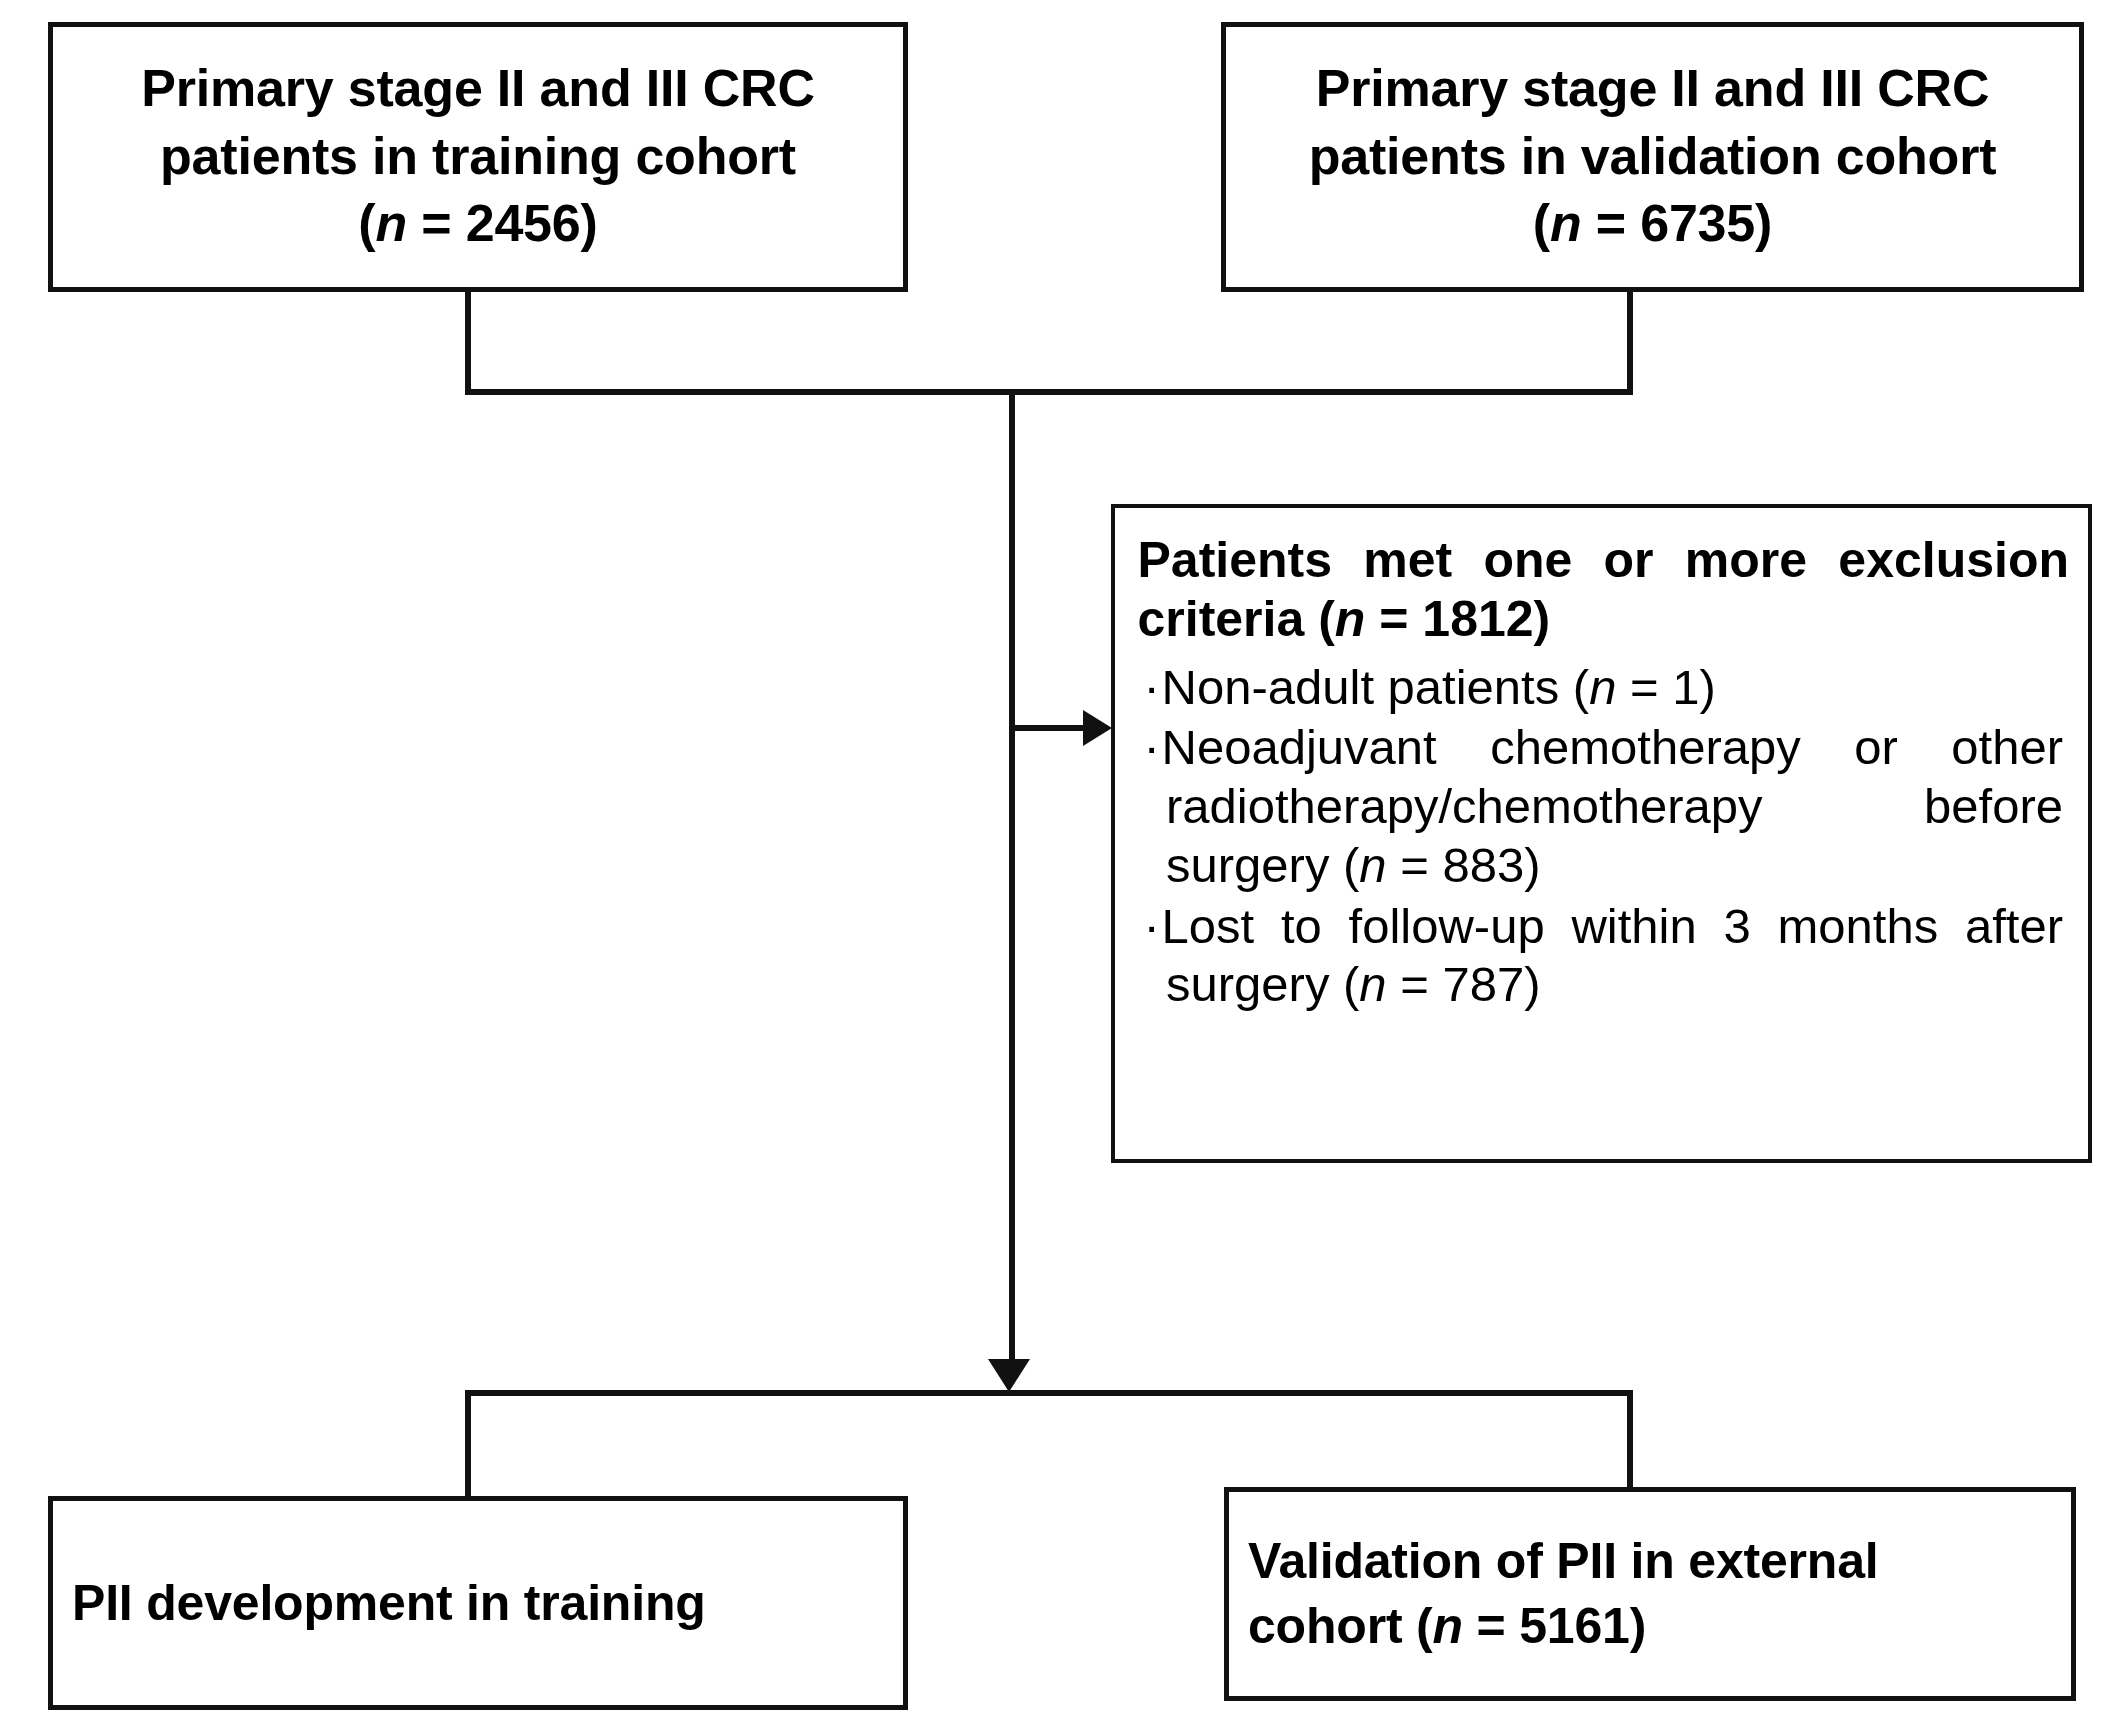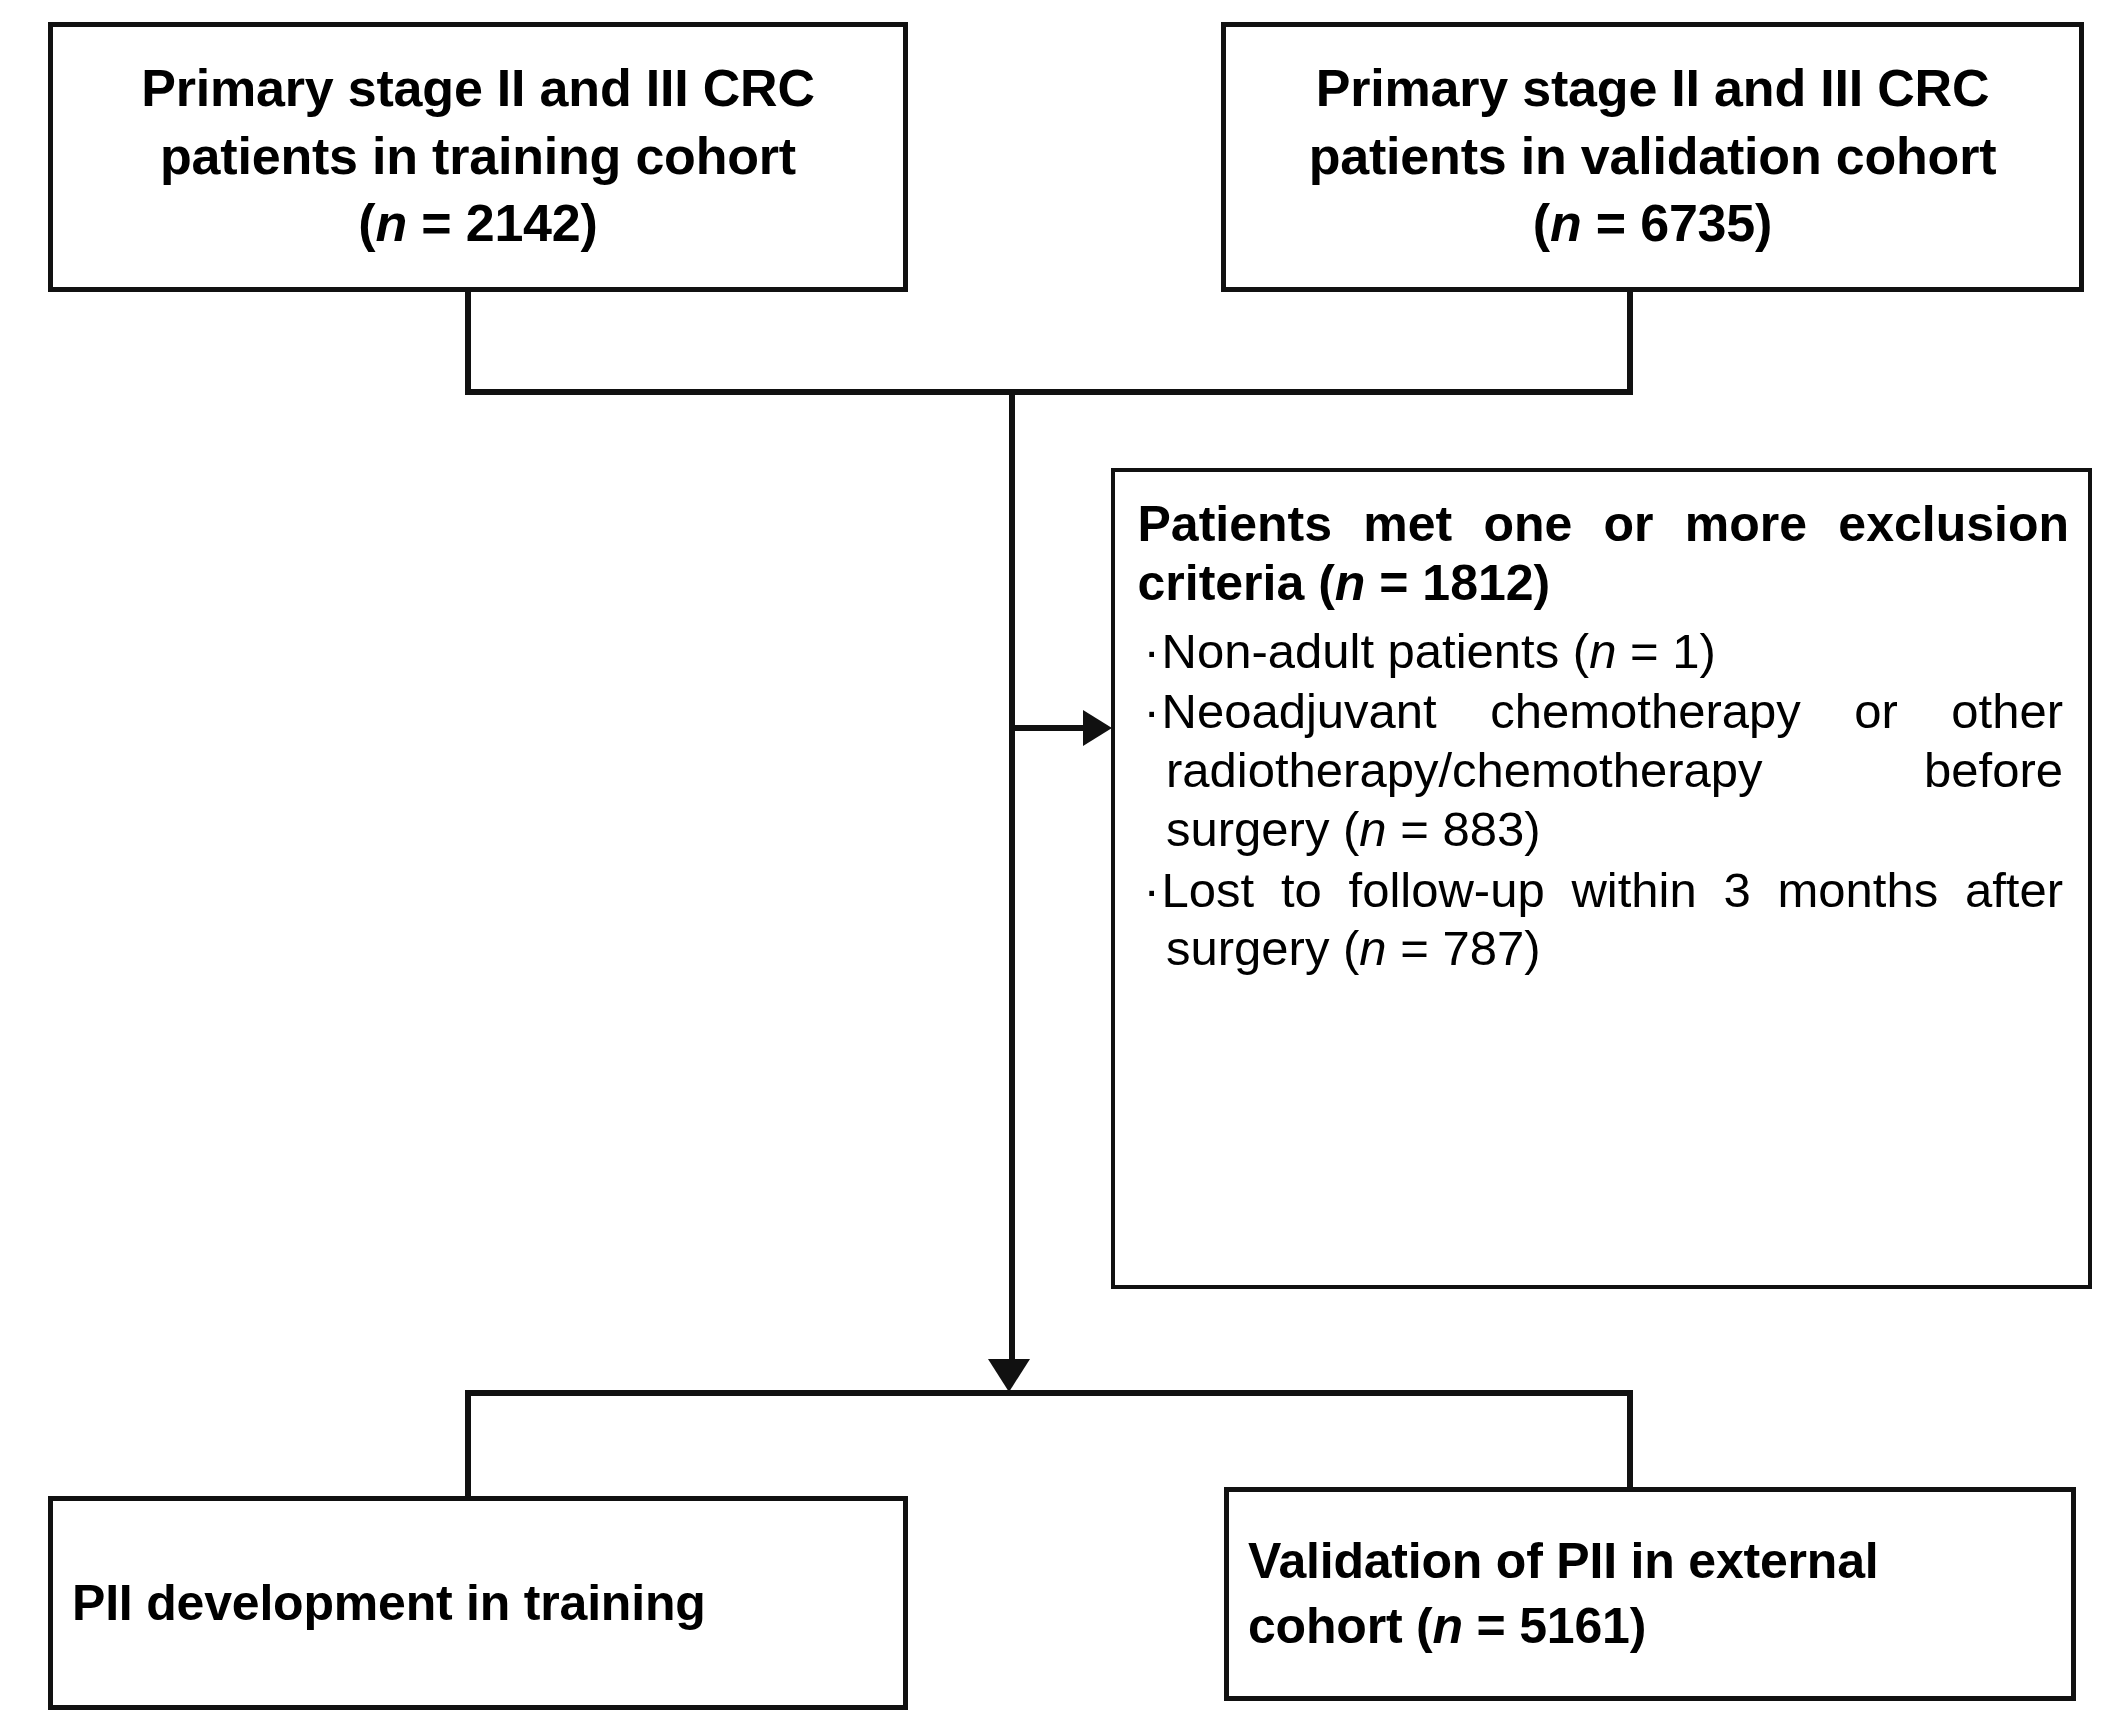--- a/index.html
+++ b/index.html
@@ -39,21 +39,21 @@
   #box-validation{ left: 1221px; top: 21.6px; width: 863px;  height: 270px; }
   #box-training .node-text,
   #box-validation .node-text {
     text-align: center;
     font-size: 52px;
     padding: 0 12px;
   }
 
   
   #box-exclusion {
-    left: 1111px; top: 468px; width: 981px; height: 821px;
+    left: 1111px; top: 504px; width: 981px; height: 659px;
     border-width: 4.3px;
     justify-content: flex-start;
     padding: 22.5px 19px 8.6px 22.5px;
   }
   #box-exclusion .excl-head {
     font-weight: bold;
     font-size: 50px;
     line-height: 1.18;
     text-align: justify;
     text-align-last: left;
@@ -118,21 +118,21 @@
 </style>
 </head>
 <body>
 
 <div id="canvas">
 
   <div class="node" id="box-training">
     <div class="node-text">
       <div>Primary stage II and III CRC</div>
       <div>patients in training cohort</div>
-      <div><span>(</span><span class="nit">n</span><span> = 2142)</span></div>
+      <div><span>(</span><span class="nit">n</span><span> = 2456)</span></div>
     </div>
   </div>
 
   <div class="node" id="box-validation">
     <div class="node-text">
       <div>Primary stage II and III CRC</div>
       <div>patients in validation cohort</div>
       <div><span>(</span><span class="nit">n</span><span> = 6735)</span></div>
     </div>
   </div>

